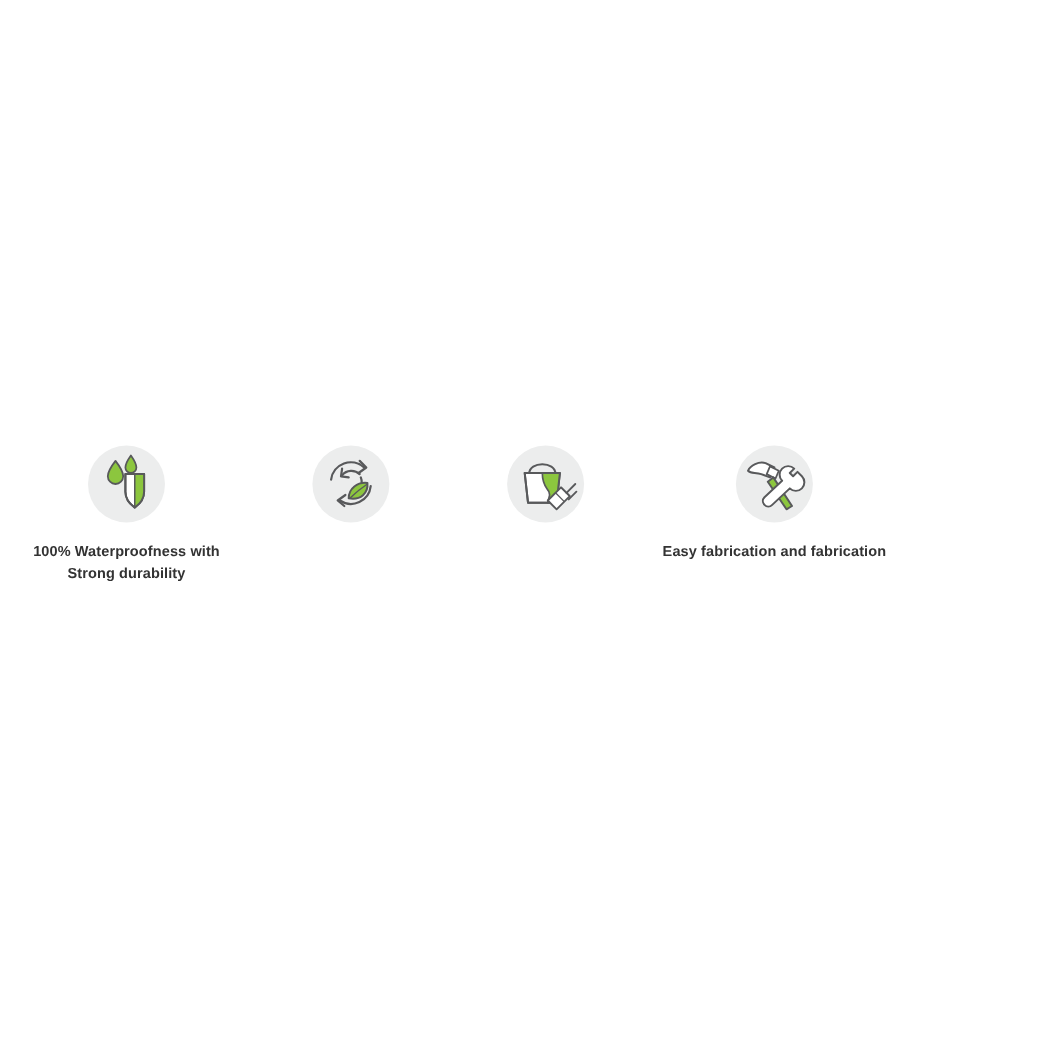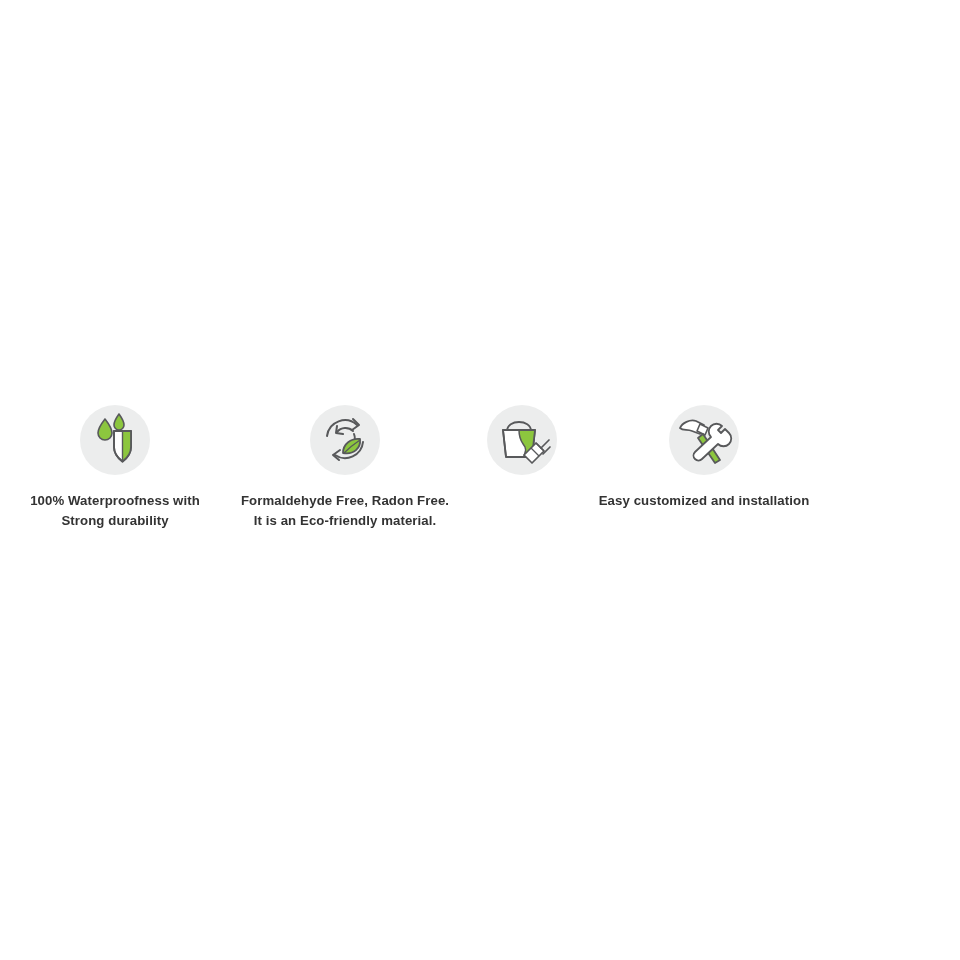--- a/index.html
+++ b/index.html
@@ -97,22 +97,20 @@
           <path d="M26 48 L20 43 L27 38" fill="none" stroke="#58595b" stroke-width="2" stroke-linecap="round" stroke-linejoin="round"></path>
 
           <path d="M24 20 A11 11 0 0 1 40 19" fill="none" stroke="#58595b" stroke-width="2" stroke-linecap="round"></path>
           <path d="M24 14 L23 21 L30 22" fill="none" stroke="#58595b" stroke-width="2" stroke-linecap="round" stroke-linejoin="round"></path>
           <path d="M41 22 A11 11 0 0 1 32 37" fill="none" stroke="#58595b" stroke-width="2" stroke-linecap="round"></path>
 
           <path d="M30 41 C30 32 38 26 47 27 C48 36 41 43 30 41 Z" fill="#8cc63e" stroke="#58595b" stroke-width="1.8" stroke-linejoin="round"></path>
           <path d="M31 41 C36 36 41 32 47 28" fill="none" stroke="#58595b" stroke-width="1.3" stroke-linecap="round"></path>
         </svg>
       </div>
-      <div class="feature-label">Formaldehyde Free, Radon Free.
-It is an Eco-friendly material.</div>
     </div>
 
     <div class="feature feature-3">
       <div class="icon-circle">
         <svg width="62" height="58" viewBox="0 0 62 58">
 
           <path d="M16 20 C16 8 40 8 40 20" fill="none" stroke="#58595b" stroke-width="1.8" stroke-linecap="round"></path>
 
           <path d="M12 19 L44 19 L41 46 L15 46 Z" fill="#ffffff" stroke="#58595b" stroke-width="1.8" stroke-linejoin="round"></path>
 
@@ -134,17 +132,17 @@
         <svg width="64" height="56" viewBox="0 0 64 56">
 
           <path d="M8 16 C10 11 18 7 24 9 L32 13 L28 22 L20 19 C15 17 11 19 8 16 Z" fill="#ffffff" stroke="#58595b" stroke-width="1.8" stroke-linejoin="round"></path>
           <path d="M28 12 L36 16 L33 23 L25 19 Z" fill="#ffffff" stroke="#58595b" stroke-width="1.6" stroke-linejoin="round"></path>
 
           <path d="M31 22 L48 48 L43 51 L26 26 Z" fill="#8cc63e" stroke="#58595b" stroke-width="1.8" stroke-linejoin="round"></path>
 
           <path d="M50 14 L46 18 L49 21 L53 17 L57 21 C60 24 60 29 57 32 C54 35 49 35 46 32 L30 47 C28 49 25 49 23 47 C21 45 21 42 23 40 L39 25 C36 22 36 17 39 14 C42 11 47 11 50 14 Z" fill="#ffffff" stroke="#58595b" stroke-width="1.8" stroke-linejoin="round"></path>
         </svg>
       </div>
-      <div class="feature-label">Easy customized and installation</div>
+      <div class="feature-label">Easy fabrication and fabrication</div>
     </div>
 
   </div>
 </div>
 
 </body></html>

